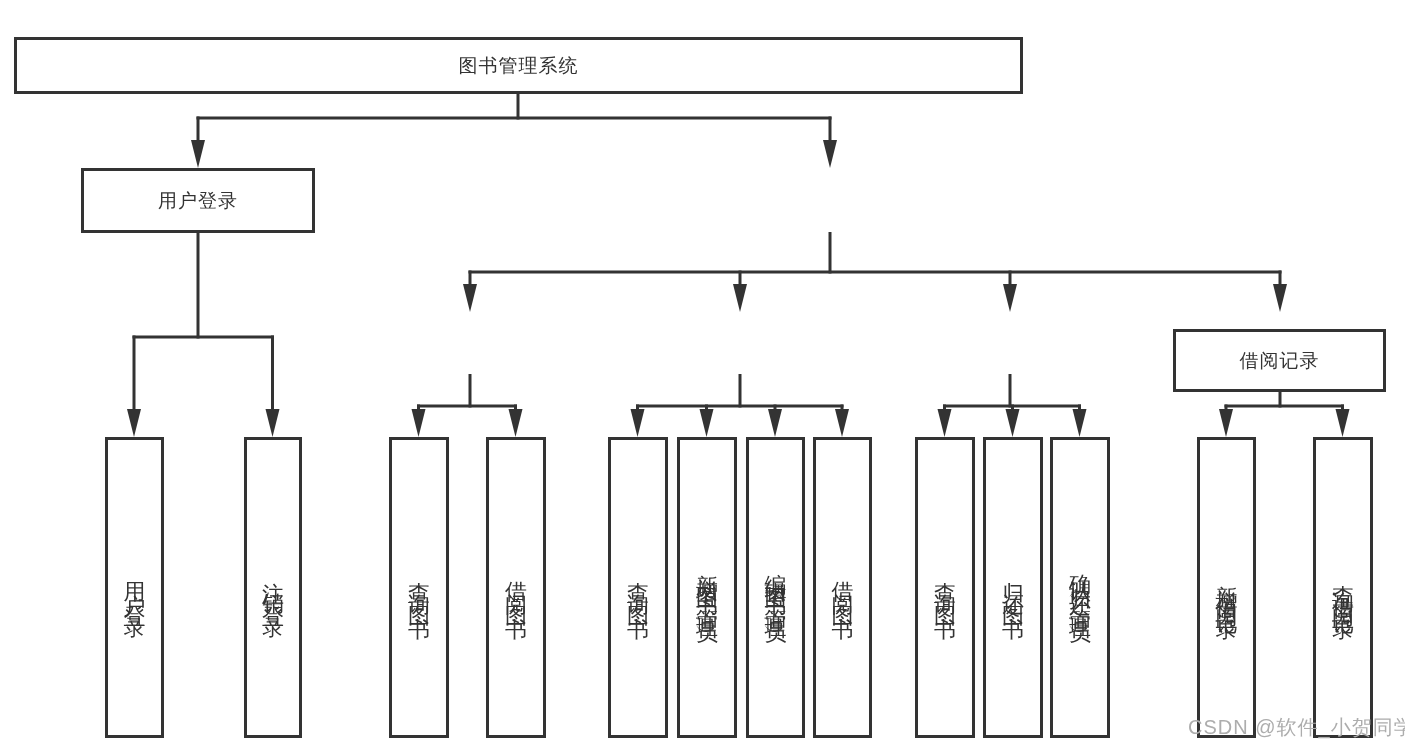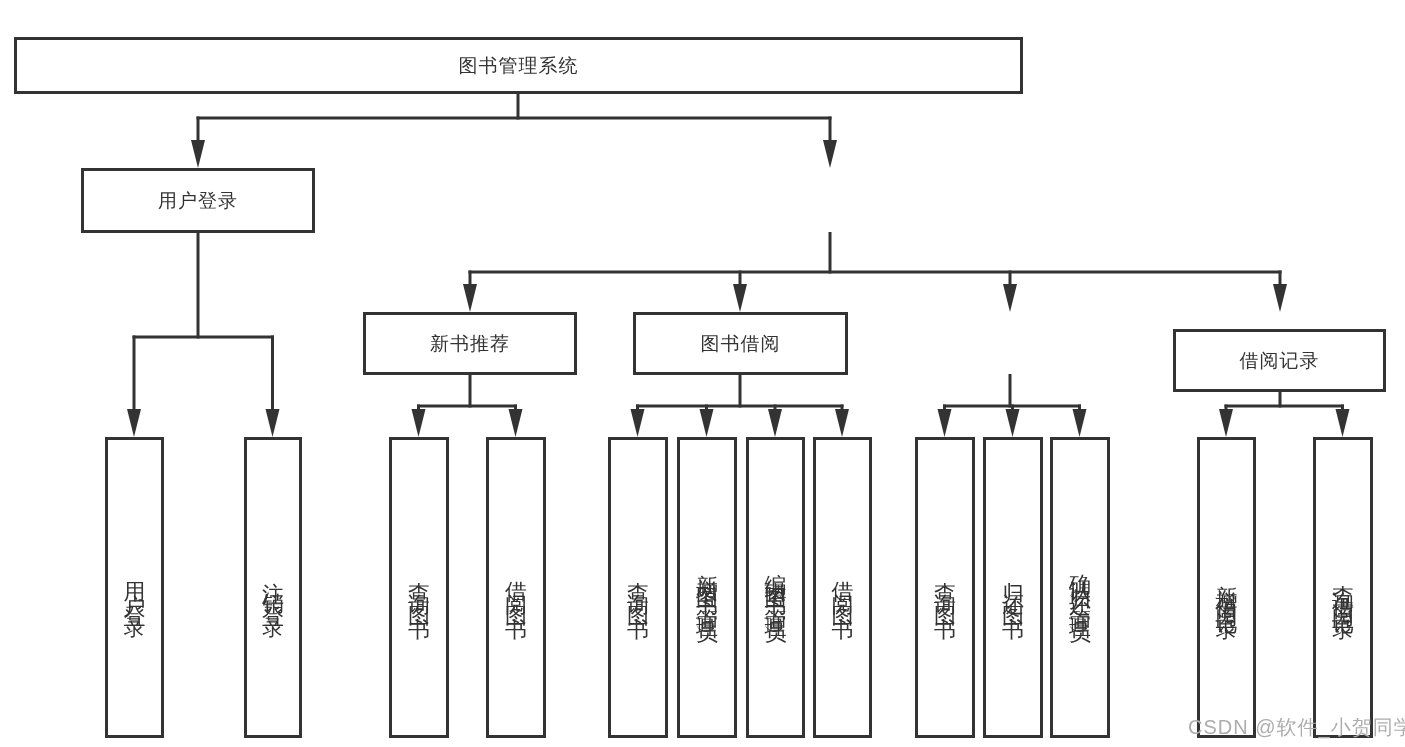--- a/index.html
+++ b/index.html
@@ -123,22 +123,20 @@
       <line x1="1342.5" y1="404.5" x2="1342.5" y2="412"></line>
       <polygon points="1219,409 1233,409 1226,437" stroke="none"></polygon>
       <polygon points="1335.5,409 1349.5,409 1342.5,437" stroke="none"></polygon>
     </g>
   </svg>
 
   <div class="node h" style="left:14px; top:13px; width:1009px; height:57px;margin-top:24px;">图书管理系统</div>
 
   <div class="node h" style="left:81px; top:168px; width:234px; height:65px;">用户登录</div>
 
-  <div class="node h" style="left:363px; top:312px; width:214px; height:63px;">新书推荐</div>
-  <div class="node h" style="left:633px; top:312px; width:215px; height:63px;">图书借阅</div>
   <div class="node h" style="left:1173px; top:312px; width:213px; height:63px;margin-top:17px;">借阅记录</div>
 
   <div class="node v" style="left:105px; top:437px; width:59px; height:301px;">用户登录</div>
   <div class="node v" style="left:244px; top:437px; width:58px; height:301px;">注销登录</div>
 
   <div class="node v" style="left:389px; top:437px; width:60px; height:301px;">查询图书</div>
   <div class="node v" style="left:486px; top:437px; width:60px; height:301px;">借阅图书</div>
 
   <div class="node v" style="left:608px; top:437px; width:60px; height:301px;">查询图书</div>
   <div class="node v long" style="left:677px; top:437px; width:60px; height:301px;">新增图书（管理员）</div>

